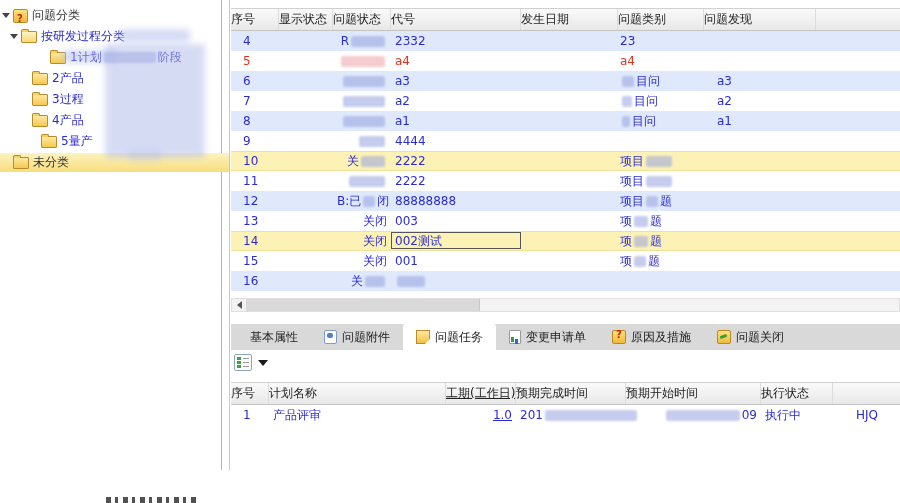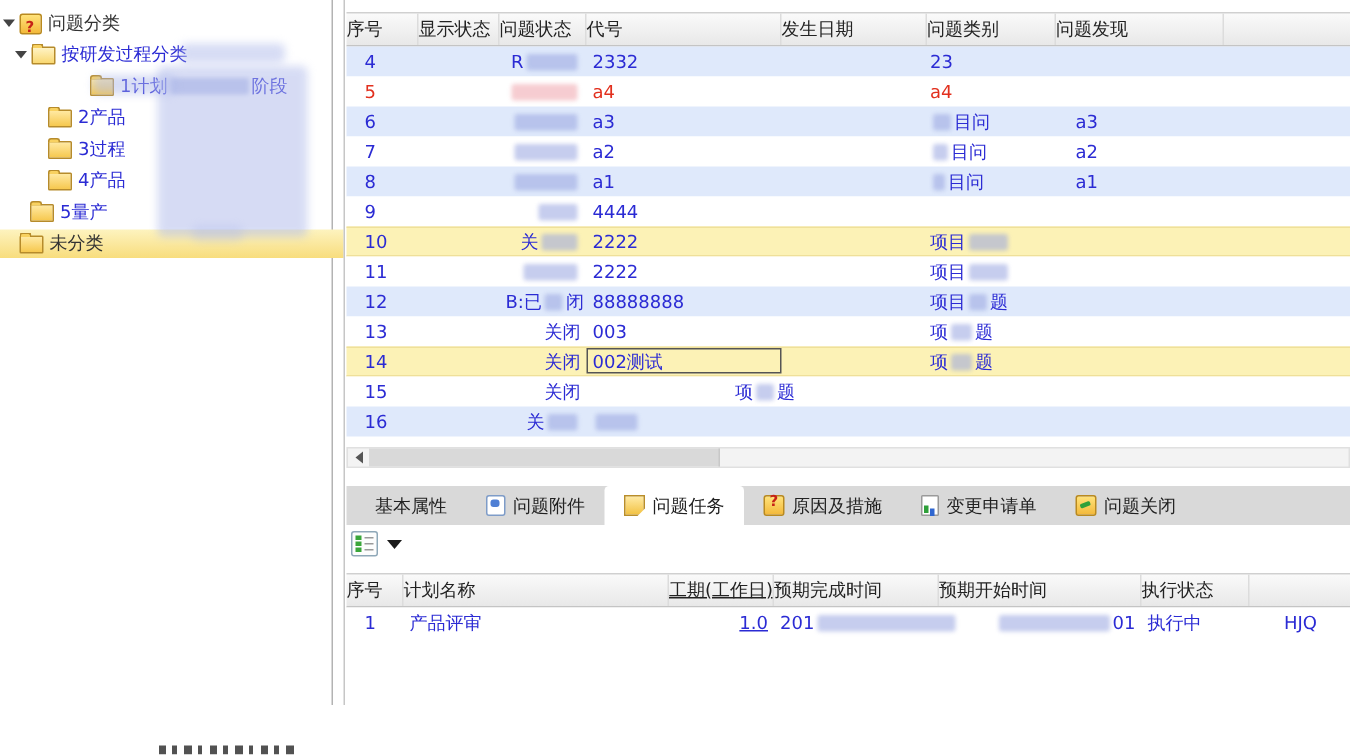--- a/index.html
+++ b/index.html
@@ -95,25 +95,25 @@
   #fragment{position:absolute;left:106px;top:497px;width:92px;height:6px;overflow:hidden;opacity:.85;
      background:repeating-linear-gradient(90deg,#333 0 5px,transparent 5px 9px,#333 9px 12px,transparent 12px 17px);}
 </style>
 </head>
 <body>
 
 <div id="sidebar">
   <div id="tree">
       <div class="tree-row" style="top: 6px; padding-left: 2px;"><span class="tw arrow-down"></span><span class="tw icon-category"></span><span class="tree-label dark"><span>问题分类</span></span></div>
       <div class="tree-row" style="top: 27px; padding-left: 10px;"><span class="tw arrow-down"></span><span class="tw icon-folder open"></span><span class="tree-label"><span>按研发过程分类</span></span></div>
-      <div class="tree-row" style="top: 48px; padding-left: 32px; margin-left: 28px;"><span class="tw icon-folder"></span><span class="tree-label"><span>1计划</span><span class="redact" style="width: 52px;"></span><span>阶段</span></span></div>
+      <div class="tree-row" style="top: 48px; padding-left: 50px;"><span class="tw icon-folder"></span><span class="tree-label"><span>1计划</span><span class="redact" style="width: 52px;"></span><span>阶段</span></span></div>
       <div class="tree-row" style="top: 69px; padding-left: 32px;"><span class="tw icon-folder"></span><span class="tree-label"><span>2产品</span></span></div>
       <div class="tree-row" style="top: 90px; padding-left: 32px;"><span class="tw icon-folder"></span><span class="tree-label"><span>3过程</span></span></div>
       <div class="tree-row" style="top: 111px; padding-left: 32px;"><span class="tw icon-folder"></span><span class="tree-label"><span>4产品</span></span></div>
-      <div class="tree-row" style="top: 132px; padding-left: 20px;"><span class="tw icon-folder"></span><span class="tree-label"><span>5量产</span></span></div>
+      <div class="tree-row" style="top: 132px; padding-left: 41px;"><span class="tw icon-folder"></span><span class="tree-label"><span>5量产</span></span></div>
       <div class="tree-row selected" style="top: 153px; padding-left: 13px;"><span class="tw icon-folder"></span><span class="tree-label dark"><span>未分类</span></span></div>
     </div>
   <div class="blob" style="left:105px;top:44px;width:100px;height:114px;"></div>
   <div class="blob" style="left:62px;top:50px;width:55px;height:13px;"></div>
   <div class="blob" style="left:120px;top:29px;width:70px;height:13px;"></div>
   <div class="blob" style="left:128px;top:150px;width:34px;height:11px;opacity:.3;"></div>
 </div>
 
 <div id="main">
 
@@ -232,20 +232,21 @@
         <div class="td lt editbox" style="width: 130px;"><span>002测试</span></div>
         <div class="td ct" style="width: 95px;"></div>
         <div class="td lt" style="width: 97px;"><span>项</span><span class="redact" style="width: 14px;"></span><span>题</span></div>
         <div class="td lt" style="width: 86px;"></div>
         <div class="td lt" style="width: 112px;"></div>
       </div>
       <div class="tr">
         <div class="td num" style="width: 48px;"><span>15</span></div>
         <div class="td ct" style="width: 54px;"></div>
         <div class="td rt" style="width: 58px;"><span>关闭</span></div>
+        <div class="td lt" style="width: 130px;"><span>001</span></div>
         <div class="td ct" style="width: 95px;"></div>
         <div class="td lt" style="width: 97px;"><span>项</span><span class="redact" style="width: 12px;"></span><span>题</span></div>
         <div class="td lt" style="width: 86px;"></div>
         <div class="td lt" style="width: 112px;"></div>
       </div>
       <div class="tr alt">
         <div class="td num" style="width: 48px;"><span>16</span></div>
         <div class="td ct" style="width: 54px;"></div>
         <div class="td rt" style="width: 58px;"><span>关</span><span class="redact" style="width: 20px;"></span></div>
         <div class="td lt" style="width: 130px;"><span class="redact" style="width: 28px;"></span></div>
@@ -269,26 +270,26 @@
       </div>
       <div class="tab">
         <span class="tabicon icon-attachment"></span>
         <span>问题附件</span>
       </div>
       <div class="tab active">
         <span class="tabicon icon-task"></span>
         <span>问题任务</span>
       </div>
       <div class="tab">
+        <span class="tabicon icon-change"></span>
+        <span>变更申请单</span>
+      </div>
+      <div class="tab">
         <span class="tabicon icon-cause"></span>
         <span>原因及措施</span>
-      </div>
-      <div class="tab">
-        <span class="tabicon icon-change"></span>
-        <span>变更申请单</span>
       </div>
       <div class="tab">
         <span class="tabicon icon-close"></span>
         <span>问题关闭</span>
       </div>
     </div>
 
   <div id="tasktoolbar">
     <span class="tw icon-listgrid"></span>
     <span class="dd-arrow"></span>
@@ -302,20 +303,20 @@
         <div class="th" style="width: 110px;">预期完成时间</div>
         <div class="th" style="width: 135px;">预期开始时间</div>
         <div class="th" style="width: 72px;">执行状态</div>
         <div class="th" style="width: 68px;"></div>
       </div>
       <div class="tr">
         <div class="td num" style="width: 38px;"><span>1</span></div>
         <div class="td lt" style="width: 177px;"><span>产品评审</span></div>
         <div class="td rt" style="width: 70px; text-decoration: underline;"><span>1.0</span></div>
         <div class="td lt" style="width: 135px;"><span>201</span><span class="redact" style="width: 92px;"></span></div>
-        <div class="td rt" style="width: 110px;"><span class="redact" style="width: 74px;"></span><span>01</span></div>
+        <div class="td rt" style="width: 110px;"><span class="redact" style="width: 74px;"></span><span>09</span></div>
         <div class="td lt" style="width: 72px;"><span>执行中</span></div>
         <div class="td ct" style="width: 68px;"><span>HJQ</span></div>
       </div>
     </div>
 </div>
 
 <div id="fragment"></div>
 
 </body></html>

